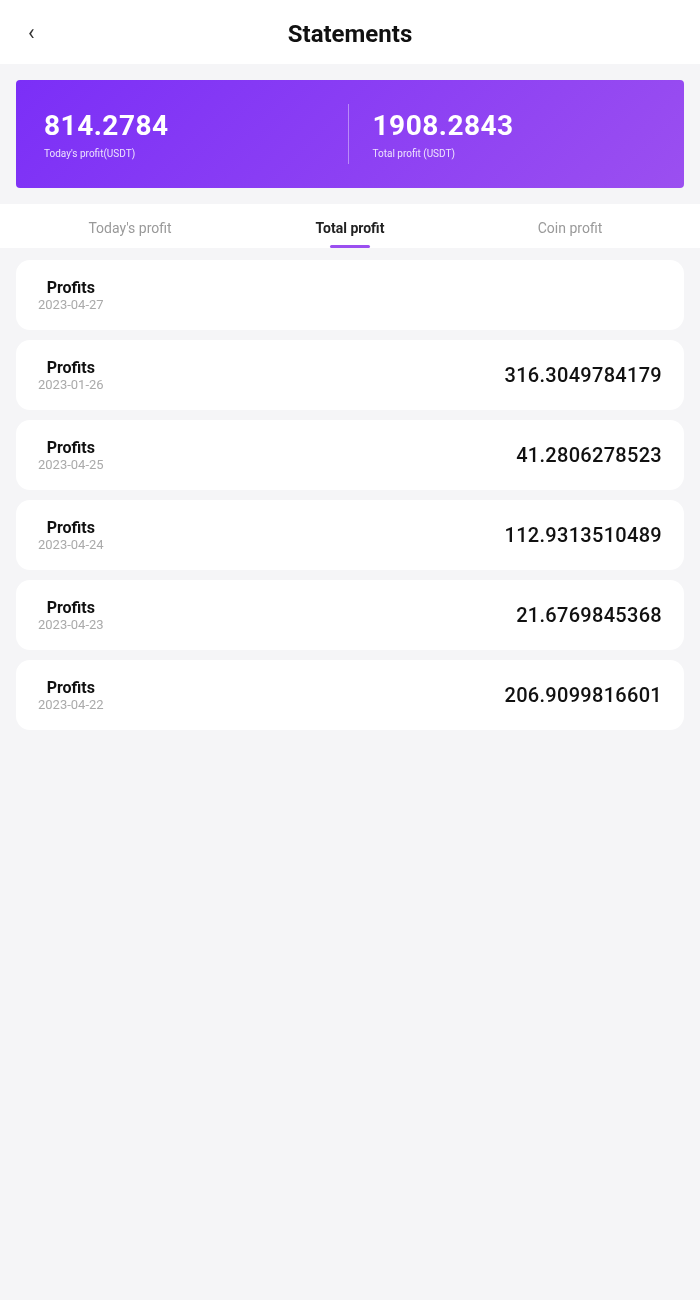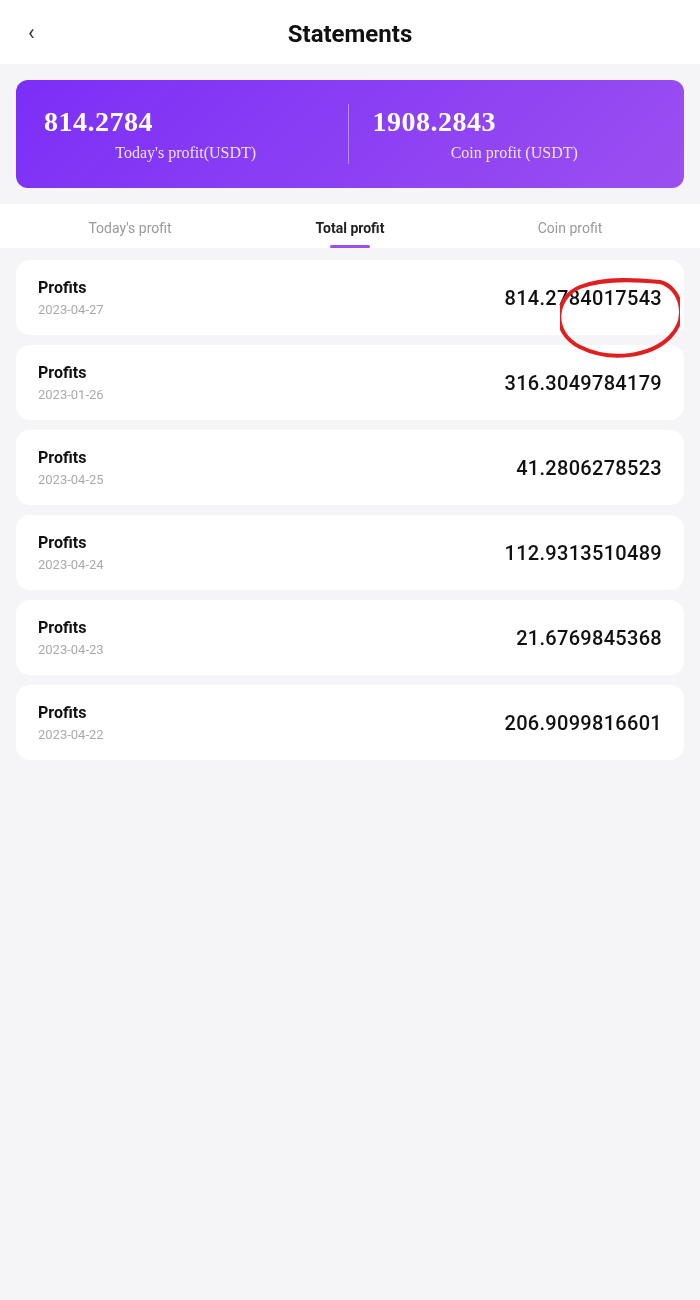--- a/index.html
+++ b/index.html
@@ -38,26 +38,25 @@
 
     .header-title {
       font-size: 24px;
       font-weight: 700;
       color: #111;
     }
 
     .summary-card {
       margin: 16px 16px;
       background: linear-gradient(135deg, #7b2ff7, #9b4ff0);
-      border-radius: 12px;
+      border-radius: 4px;
       padding: 24px 28px;
       display: flex;
       align-items: center;
       justify-content: space-between;
-      font-family: Liberation Serif, serif;
     }
 
     .summary-left {
       flex: 1;
       padding-right: 20px;
     }
 
     .summary-divider {
       width: 1px;
       height: 60px;
@@ -71,24 +70,23 @@
     }
 
     .summary-value {
       font-size: 28px;
       font-weight: 700;
       color: #fff;
       letter-spacing: 0.5px;
     }
 
     .summary-label {
-      font-size: 16px;
+      font-size: 10px;
       color: rgba(255,255,255,0.85);
       margin-top: 6px;
-      text-align: center;
     }
 
     .tabs-bar {
       display: flex;
       align-items: center;
       background: #fff;
       padding: 0 20px;
       margin-bottom: 12px;
     }
 
@@ -131,32 +129,32 @@
       border-radius: 14px;
       padding: 18px 22px;
       display: flex;
       align-items: center;
       justify-content: space-between;
     }
 
     .profit-info {
       display: flex;
       flex-direction: column;
+      text-align: center;
     }
 
     .profit-title {
       font-size: 16px;
       font-weight: 700;
       color: #111;
     }
 
     .profit-date {
       font-size: 13px;
       color: #aaa;
-      margin-top: 5px;
     }
 
     .profit-amount {
       font-size: 20px;
       font-weight: 500;
       color: #111;
       letter-spacing: 0.3px;
     }
 
     
@@ -182,44 +180,37 @@
 </div>
 
 <div class="summary-card">
   <div class="summary-left">
     <div class="summary-value">814.2784</div>
     <div class="summary-label">Today's profit(USDT)</div>
   </div>
   <div class="summary-divider"></div>
   <div class="summary-right">
     <div class="summary-value">1908.2843</div>
-    <div class="summary-label">Coin profit (USDT)</div>
+    <div class="summary-label">Total profit (USDT)</div>
   </div>
 </div>
 
 <div class="tabs-bar">
   <div class="tab-item">Today's profit</div>
   <div class="tab-item active">Total profit</div>
   <div class="tab-item">Coin profit</div>
 </div>
 
 <div class="profit-list">
 
   <div class="profit-card">
     <div class="profit-info">
       <span class="profit-title">Profits</span>
       <span class="profit-date">2023-04-27</span>
     </div>
-    <div class="annotation-wrapper">
-      <span class="profit-amount">814.2784017543</span>
-      
-      <svg class="red-circle" viewBox="0 0 120 90" xmlns="http://www.w3.org/2000/svg">
-        <path d="M 100 10 C 120 15, 130 45, 110 65 C 90 85, 50 90, 20 75 C -10 60, -5 25, 20 15 C 45 5, 80 8, 100 10" fill="none" stroke="#e02020" stroke-width="4" stroke-linecap="round"></path>
-      </svg>
-    </div>
   </div>
 
   <div class="profit-card">
     <div class="profit-info">
       <span class="profit-title">Profits</span>
       <span class="profit-date">2023-01-26</span>
     </div>
     <span class="profit-amount">316.3049784179</span>
   </div>
 

